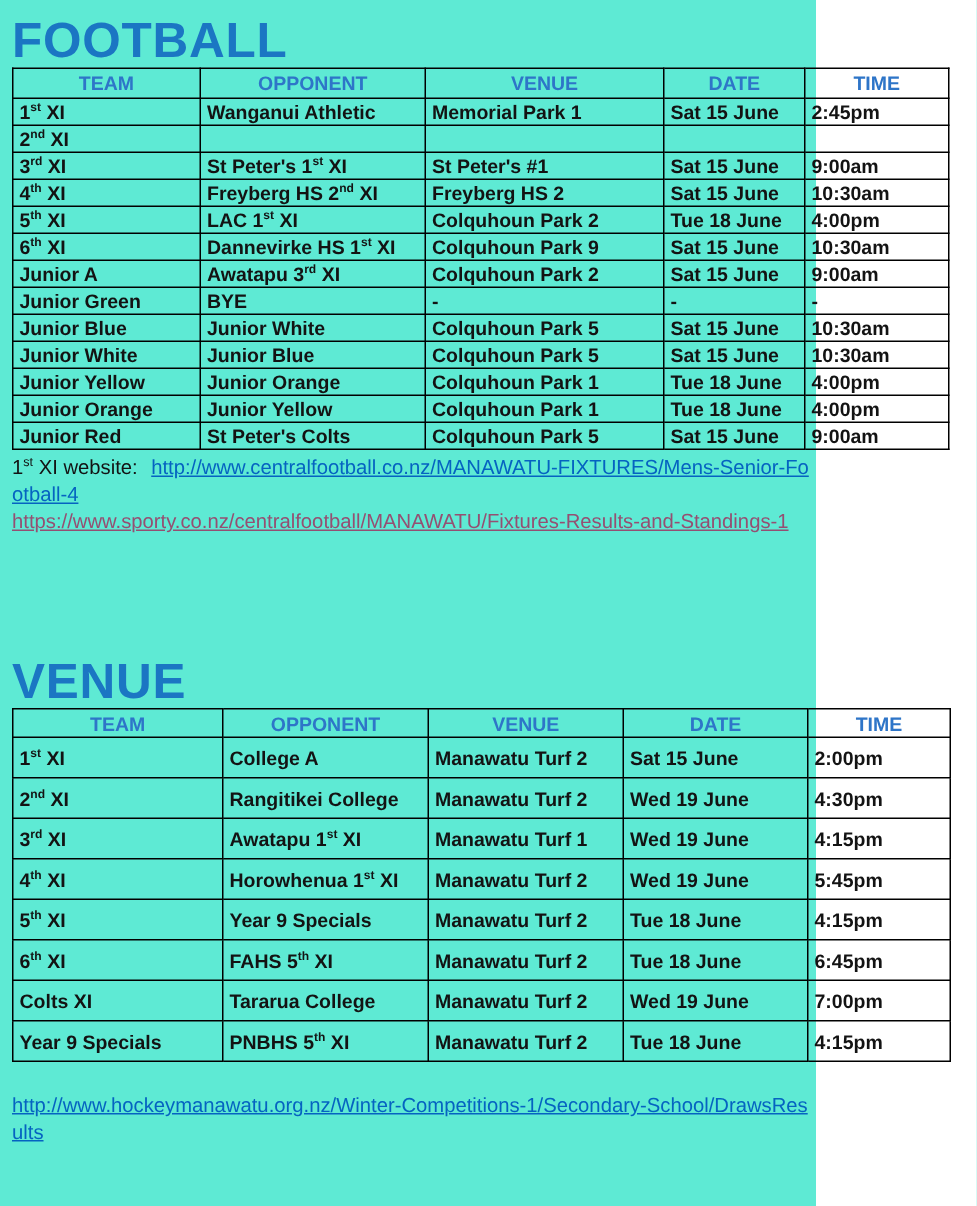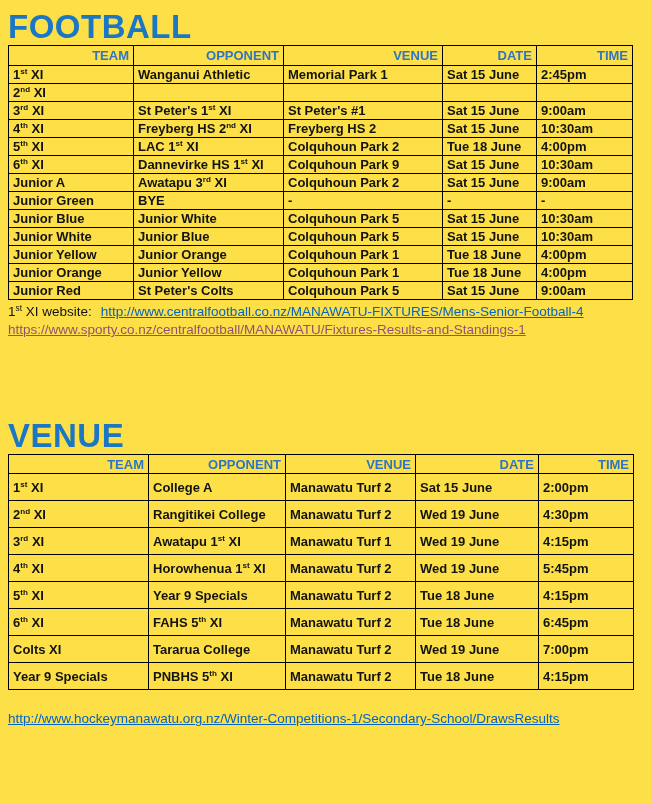--- a/index.html
+++ b/index.html
@@ -13,24 +13,24 @@
   html, body {
     margin: 0; padding: 0;
     background: #ffffff;
     width: 651px;
   }
   body {
     font-family: "Liberation Sans", sans-serif;
     color: var(--ink);
   }
   .page {
-    width: 651px;
+    width: 544px;
     min-height: 804px;
     padding: 8px 0 0 8px;
-    background: #fde047;
+    background: #5eead4;
   }
   h1.section-title {
     margin: 0;
     font-size: 33px;
     line-height: 37px;
     font-weight: bold;
     color: var(--title-blue);
     letter-spacing: 0.5px;
   }
   .football-title { margin-bottom: 16px; }
@@ -46,21 +46,21 @@
   }
   table.fixture th, table.fixture td {
     border: 1px solid #000;
     padding: 0 4px;
     overflow: hidden;
     white-space: nowrap;
     vertical-align: middle;
   }
   table.fixture th {
     color: var(--header-blue);
-    text-align: right;
+    text-align: center;
   }
   table.fixture td { text-align: left; }
 
   .tbl-football { width: 624px; }
   .tbl-football col:nth-child(1) { width: 125px; }
   .tbl-football col:nth-child(2) { width: 150px; }
   .tbl-football col:nth-child(3) { width: 159px; }
   .tbl-football col:nth-child(4) { width: 94px;  }
   .tbl-football col:nth-child(5) { width: 96px;  }
   .tbl-football thead tr { height: 20px; }

